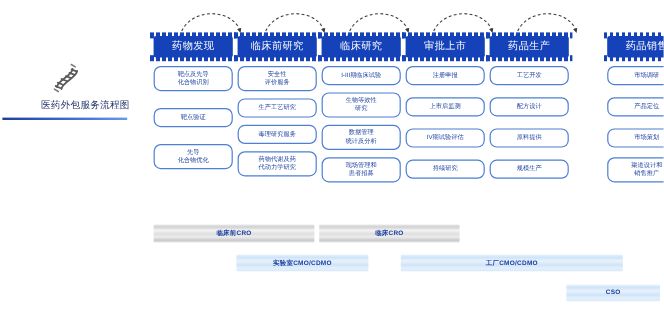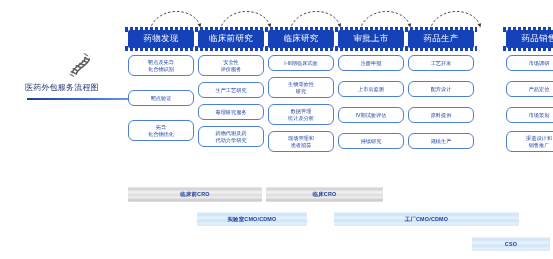--- a/index.html
+++ b/index.html
@@ -18,24 +18,24 @@
   #canvas {
     position: absolute;
     inset: 0;
     width: 553px;
     height: 259px;
   }
 
   
   #title-block {
     position: absolute;
-    left: 25px;
+    left: 0;
     top: 52px;
     width: 108px;
-    text-align: left;
+    text-align: right;
   }
   #dna-icon {
     display: block;
     margin: 0 auto 4px auto;
     width: 26px;
     height: 26px;
   }
   #title-text {
     font-size: 8px;
     line-height: 11px;

